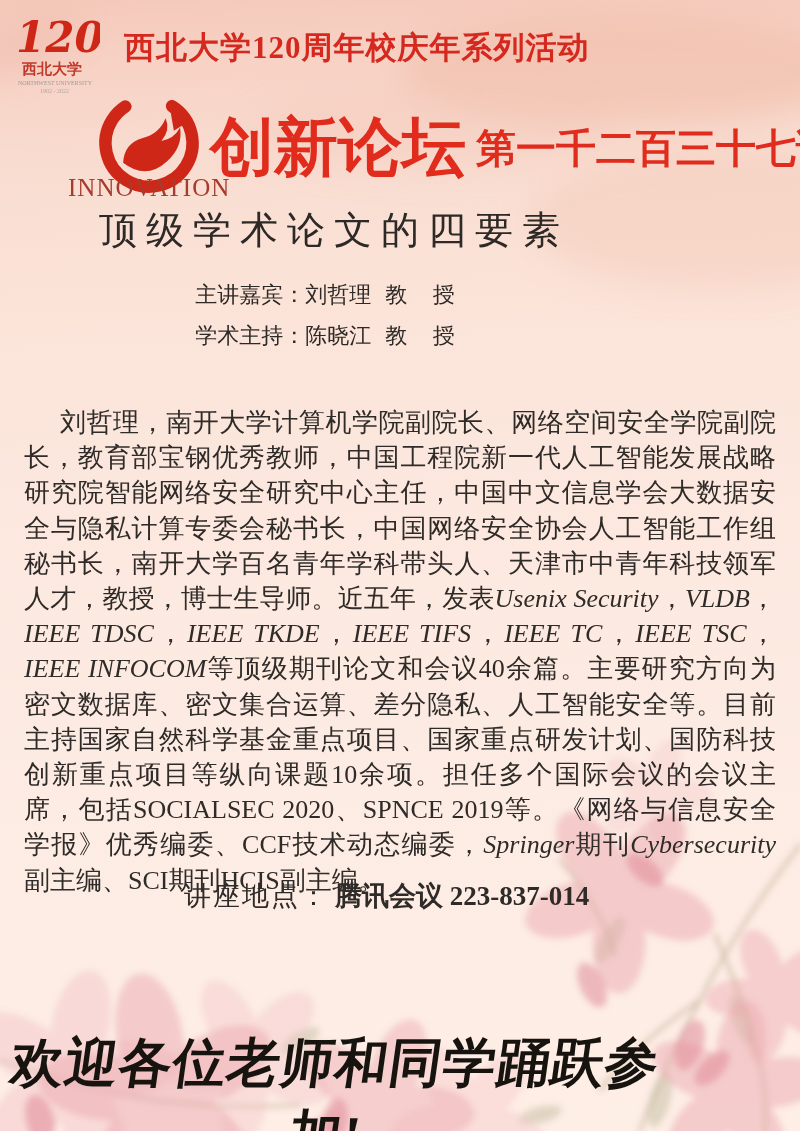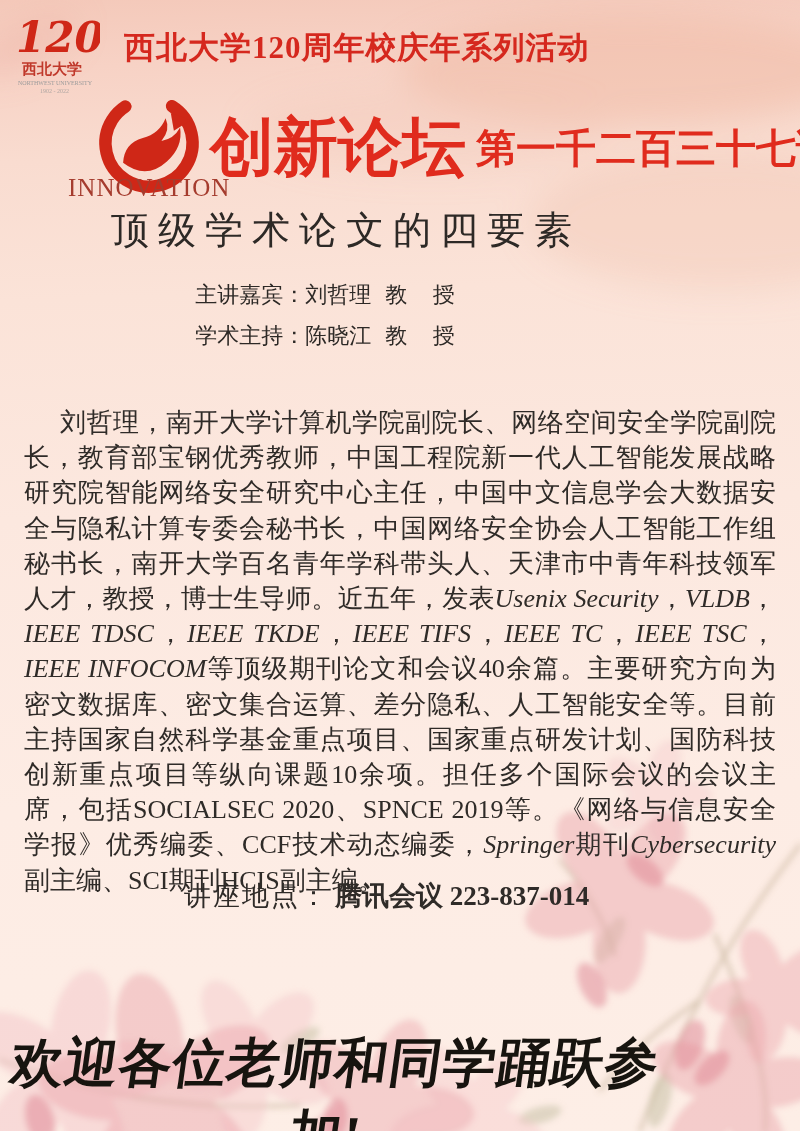--- a/index.html
+++ b/index.html
@@ -23,21 +23,21 @@
   }
   .forum-name{
     position:absolute;left:210px;top:104px;font-size:64px;font-weight:bold;
     color:#e02b1d;font-family:"Liberation Sans","DejaVu Sans",sans-serif;white-space:nowrap;
   }
   .session-number{
     position:absolute;left:476px;top:121px;font-size:40px;font-weight:bold;
     color:#e02b1d;font-family:"Liberation Sans","DejaVu Sans",sans-serif;white-space:nowrap;
   }
   .lecture-title{
-    position:absolute;left:16px;top:205px;width:100%;text-align:center;
+    position:absolute;left:4px;top:205px;width:100%;text-align:center;
     font-size:38px;letter-spacing:9px;color:#2d2926;
   }
   .speakers{
     position:absolute;left:0;top:274px;width:100%;text-align:center;
     font-size:22px;line-height:41px;color:#2d2926;
   }
   .speakers .spk-title{margin-left:14px;letter-spacing:10px;}
   .bio{
     position:absolute;left:24px;top:379px;width:752px;
     font-size:26px;line-height:35.2px;text-align:justify;text-indent:36px;

